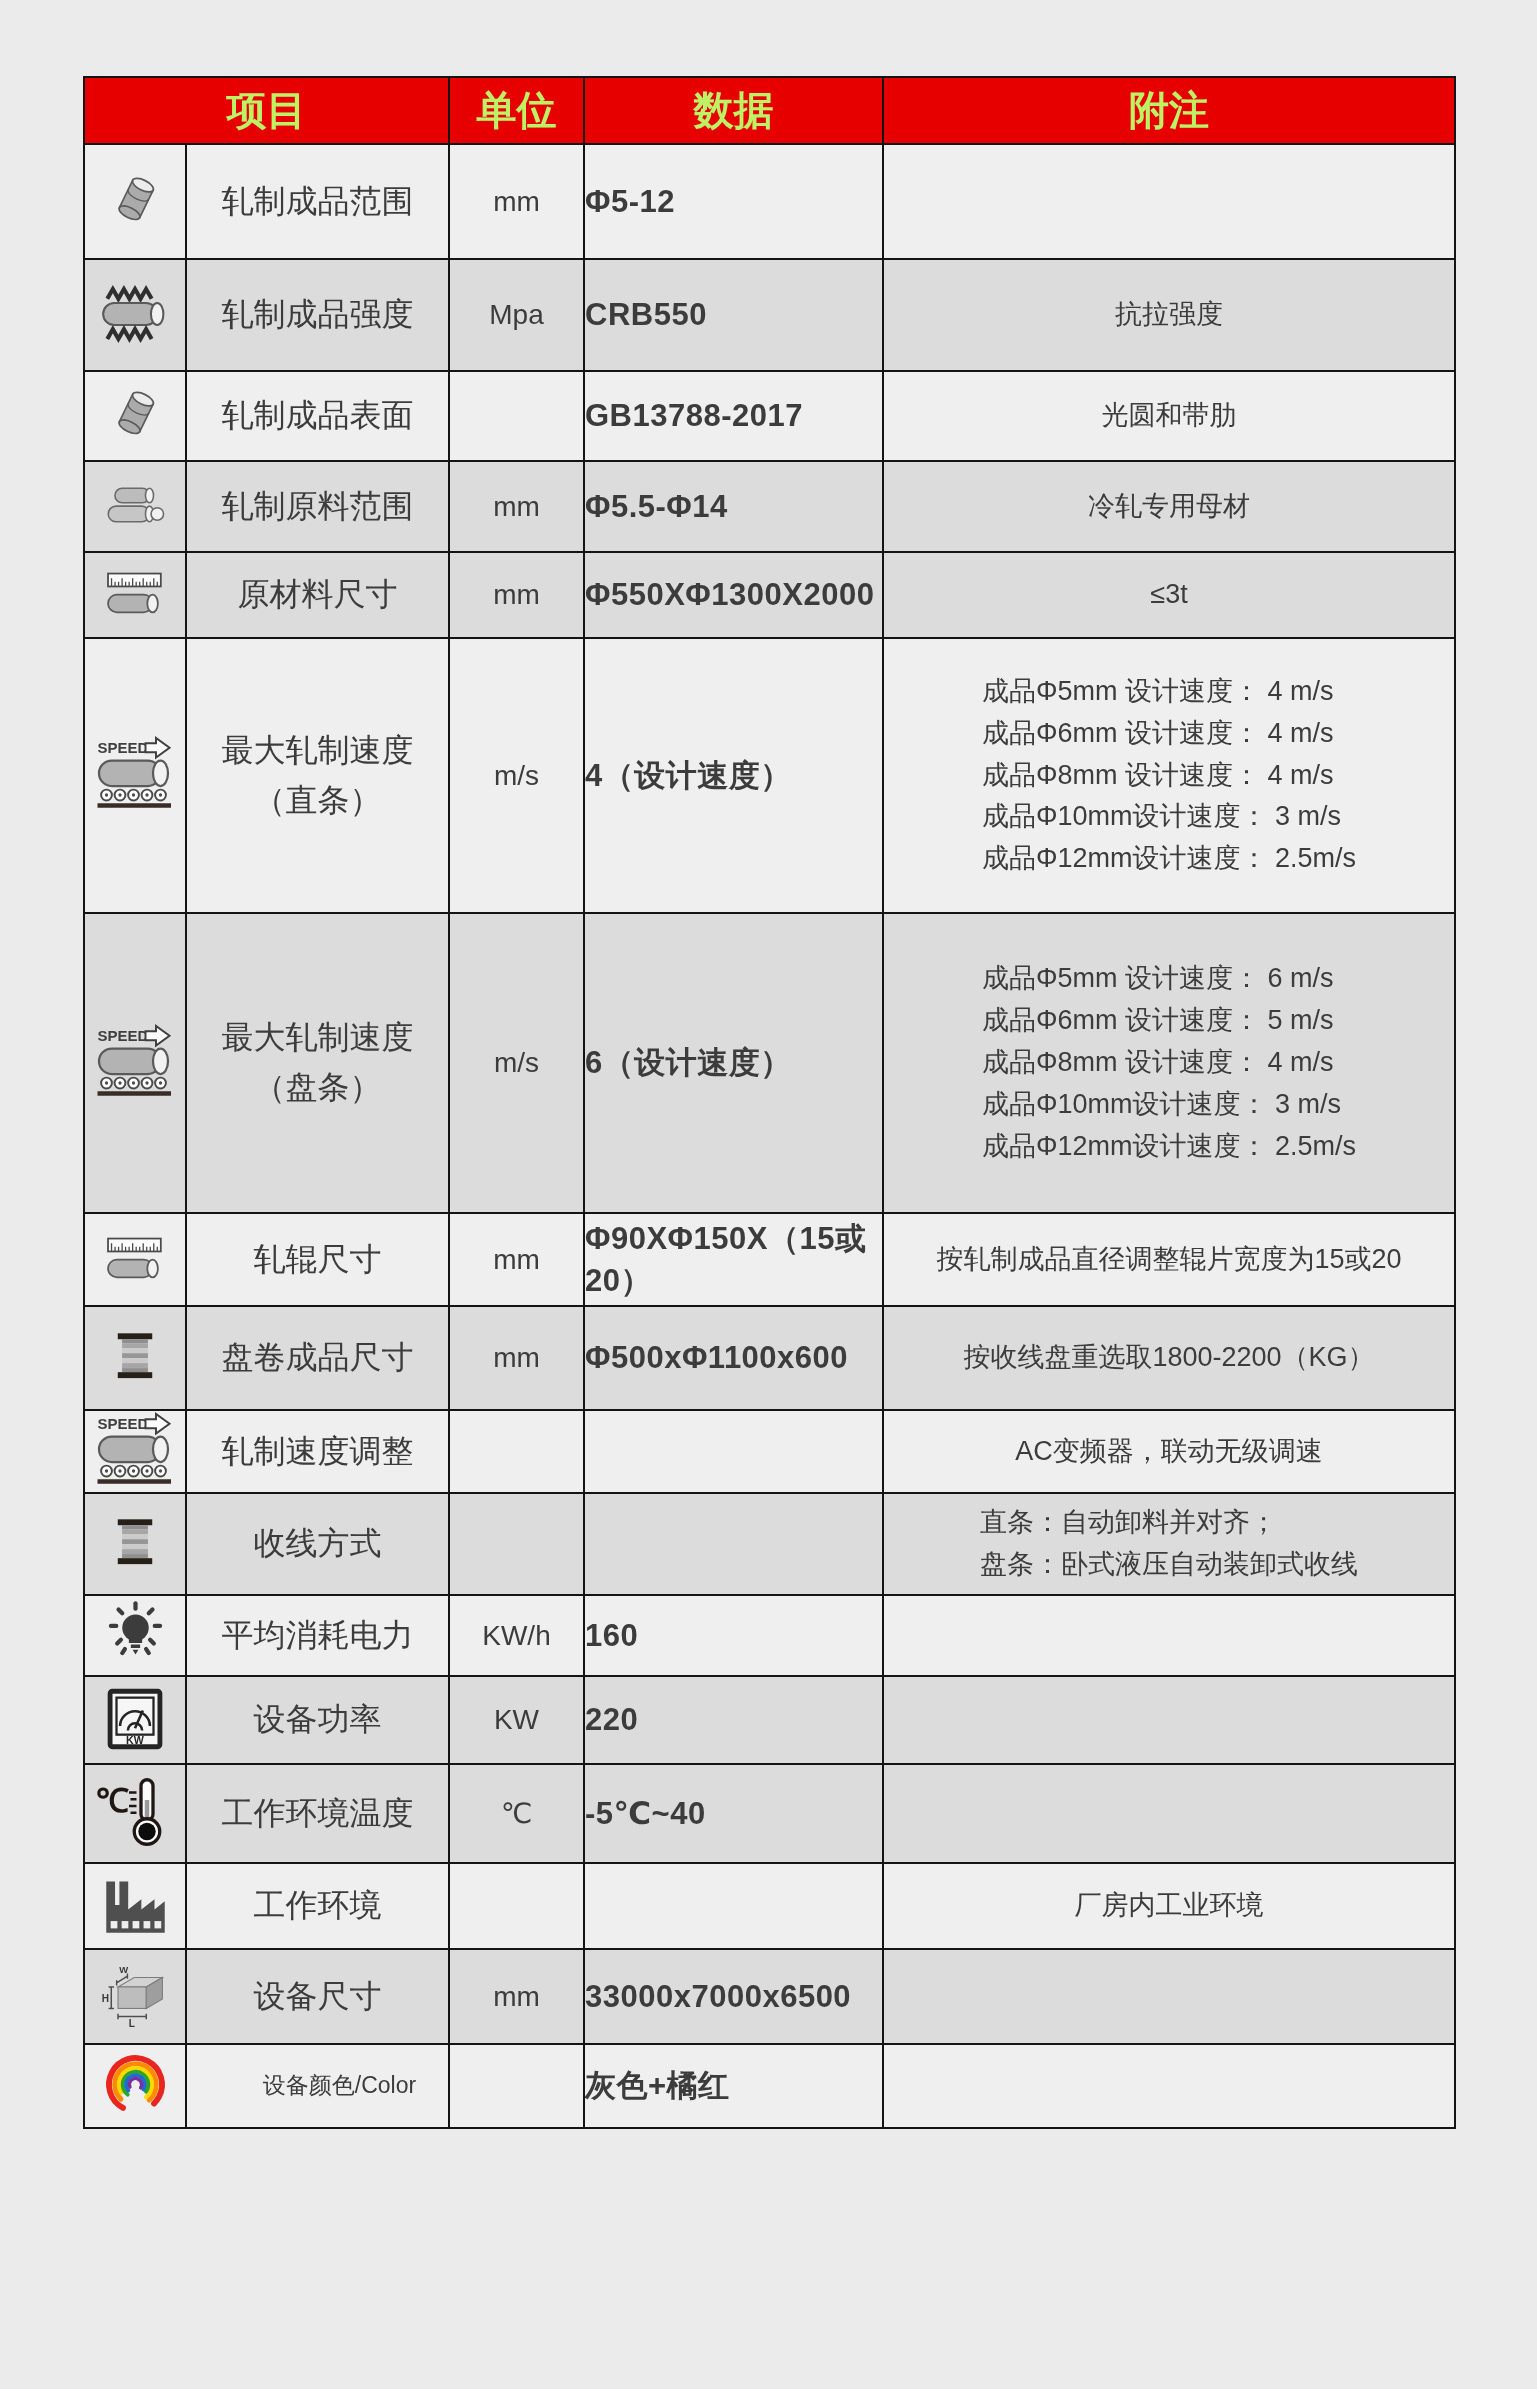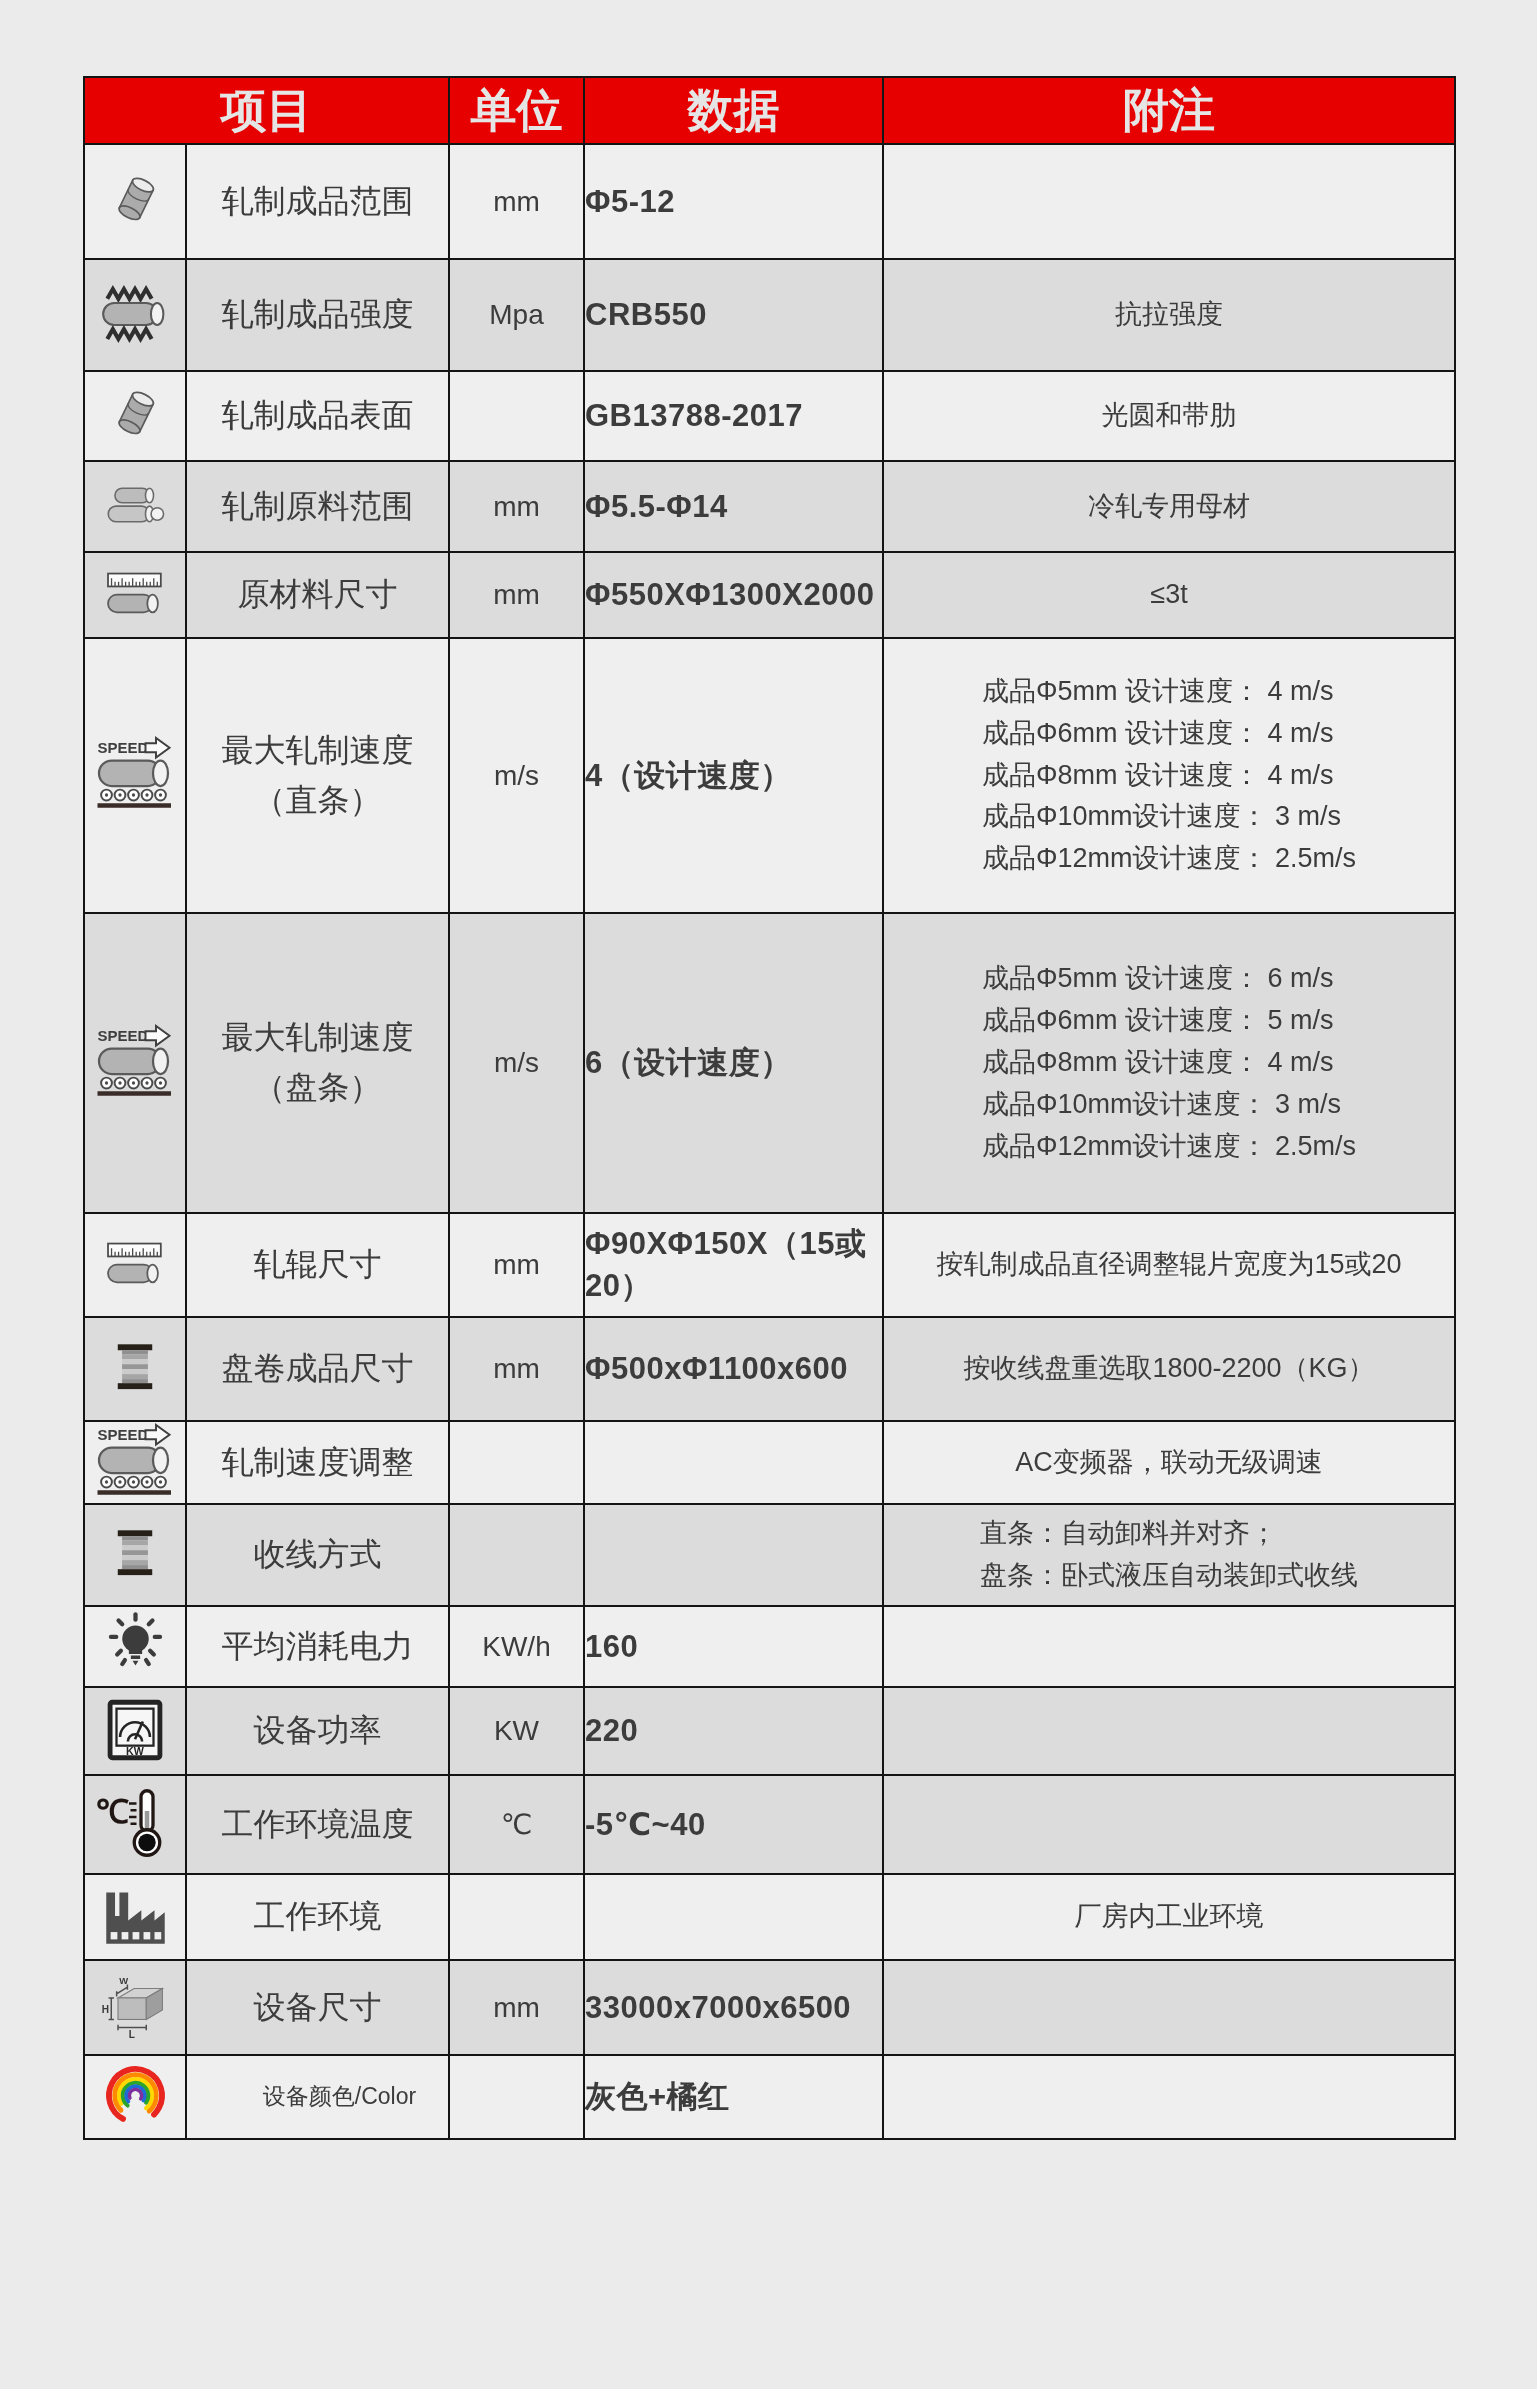--- a/index.html
+++ b/index.html
@@ -15,22 +15,22 @@
     border:2.8px solid #141414;
     background:#efefef;
   }
   .spec-table td,.spec-table th{
     border:2.8px solid #141414;
     padding:0;margin:0;
     vertical-align:middle;
     overflow:hidden;
   }
   thead th{
-    background:#e60000;color:#e5e5e5;
-    font-size:46px;font-weight:bold;
+    background:#e60000;color:#bef264;
+    font-size:40px;font-weight:bold;
     height:65px;text-align:center;
   }
   tr.row-light td{background:#efefef;}
   tr.row-dark td{background:#dcdcdc;}
   .col-icon{text-align:center;}
   .icon{display:inline-block;line-height:0;}
   .col-item{text-align:center;font-size:32px;line-height:1.55;}
   .col-item.fit-md{font-size:23px;padding-left:44px;}
   .col-item.fit-sm{font-size:20.4px;}
   .col-unit{text-align:center;font-size:28px;}
@@ -188,21 +188,21 @@
     <rect x="1" y="45.5" width="49" height="3" fill="#3a2d28"></rect>
             </svg></span></td>
         <td class="col-item">
           <div>最大轧制速度</div>
           <div>（盘条）</div>
         </td>
         <td class="col-unit">m/s</td>
         <td class="col-data">6（设计速度）</td>
         <td class="col-note"><div class="note-block multi"><div class="note-line">成品Φ5mm 设计速度： 6 m/s</div><div class="note-line">成品Φ6mm 设计速度： 5 m/s</div><div class="note-line">成品Φ8mm 设计速度： 4 m/s</div><div class="note-line">成品Φ10mm设计速度： 3 m/s</div><div class="note-line">成品Φ12mm设计速度： 2.5m/s</div></div></td>
       </tr>
-      <tr class="row-light" style="height: 104px; margin-left: 24px;">
+      <tr class="row-light" style="height: 93px; margin-left: 24px;">
         <td class="col-icon"><span class="icon"><svg width="80" height="61" viewBox="0 0 52 52">
     <rect x="3" y="9" width="45" height="11" fill="#fcfcfc" stroke="#4a4a4a" stroke-width="1.5"></rect>
     <path d="M6 20v-7M9 20v-4M12 20v-4M15 20v-7M18 20v-4M21 20v-4M24 20v-7M27 20v-4M30 20v-4M33 20v-7M36 20v-4M39 20v-4M42 20v-7M45 20v-4" stroke="#4a4a4a" stroke-width="1.1" fill="none"></path>
     <rect x="3" y="27" width="38" height="15" rx="7.5" fill="#b3b3b3" stroke="#5a5a5a" stroke-width="1.5"></rect>
     <ellipse cx="41" cy="34.5" rx="4.5" ry="7.5" fill="#f2f2f2" stroke="#5a5a5a" stroke-width="1.5"></ellipse>
             </svg></span></td>
         <td class="col-item">
           <div>轧辊尺寸</div>
         </td>
         <td class="col-unit">mm</td>

